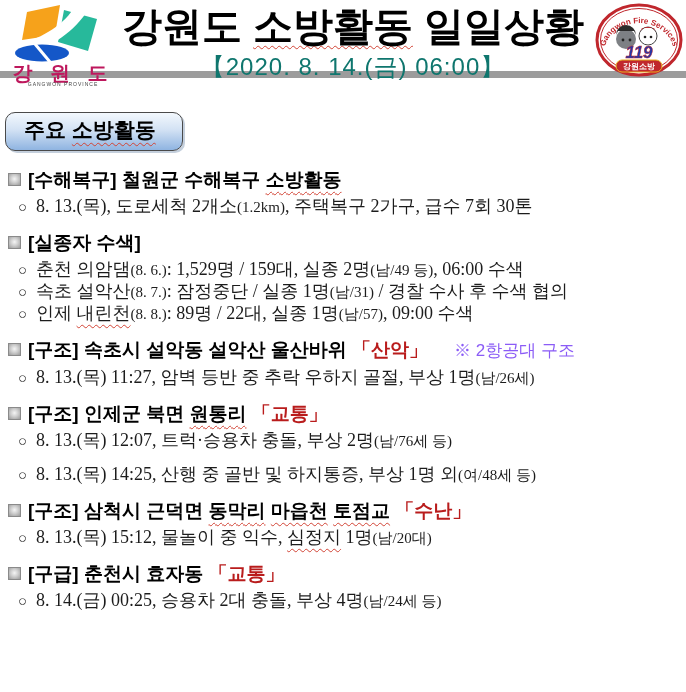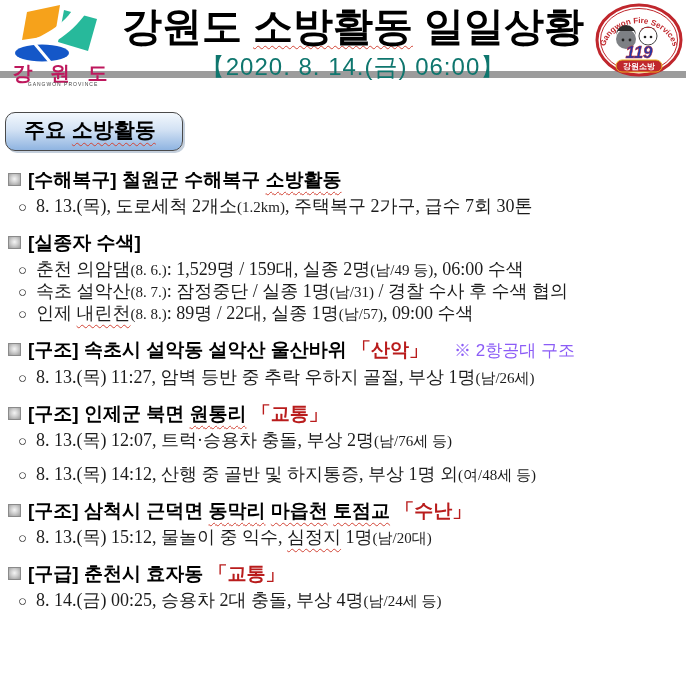--- a/index.html
+++ b/index.html
@@ -123,21 +123,21 @@
       </div>
       <div class="item">
         <div class="item-heading"><span class="sq-bullet"></span><span class="seg-cat">[구조]</span><span class="seg-loc"> 속초시 설악동 설악산 울산바위 </span><span class="seg-kw">「산악」</span><span class="seg-ann">※ 2항공대 구조</span></div>
         <div class="item-line"><span class="line-bullet">○</span><span class="">8. 13.(목) 11:27, 암벽 등반 중 추락 우하지 골절, 부상 1명</span><span class="seg-small">(남/26세)</span></div>
       </div>
       <div class="item">
         <div class="item-heading"><span class="sq-bullet"></span><span class="seg-cat">[구조]</span><span class="seg-loc"> 인제군 북면 </span><span class="seg-loc squiggle">원통리</span><span class="seg-loc"> </span><span class="seg-kw">「교통」</span></div>
         <div class="item-line"><span class="line-bullet">○</span><span class="">8. 13.(목) 12:07, 트럭·승용차 충돌, 부상 2명</span><span class="seg-small">(남/76세 등)</span></div>
       </div>
       <div class="item">
-        <div class="item-line"><span class="line-bullet">○</span><span class="">8. 13.(목) 14:12, 산행 중 골반 및 하지통증, 부상 1명 외</span><span class="seg-small">(여/48세 등)</span></div>
+        <div class="item-line"><span class="line-bullet">○</span><span class="">8. 13.(목) 14:25, 산행 중 골반 및 하지통증, 부상 1명 외</span><span class="seg-small">(여/48세 등)</span></div>
       </div>
       <div class="item">
         <div class="item-heading"><span class="sq-bullet"></span><span class="seg-cat">[구조]</span><span class="seg-loc"> 삼척시 근덕면 </span><span class="seg-loc squiggle">동막리</span><span class="seg-loc"> </span><span class="seg-loc squiggle">마읍천</span><span class="seg-loc"> </span><span class="seg-loc squiggle">토점교</span><span class="seg-loc"> </span><span class="seg-kw">「수난」</span></div>
         <div class="item-line"><span class="line-bullet">○</span><span class="">8. 13.(목) 15:12, 물놀이 중 익수, </span><span class="squiggle">심정지</span><span class=""> 1명</span><span class="seg-small">(남/20대)</span></div>
       </div>
       <div class="item">
         <div class="item-heading"><span class="sq-bullet"></span><span class="seg-cat">[구급]</span><span class="seg-loc"> 춘천시 효자동 </span><span class="seg-kw">「교통」</span></div>
         <div class="item-line"><span class="line-bullet">○</span><span class="">8. 14.(금) 00:25, 승용차 2대 충돌, 부상 4명</span><span class="seg-small">(남/24세 등)</span></div>
       </div>
     </div>

